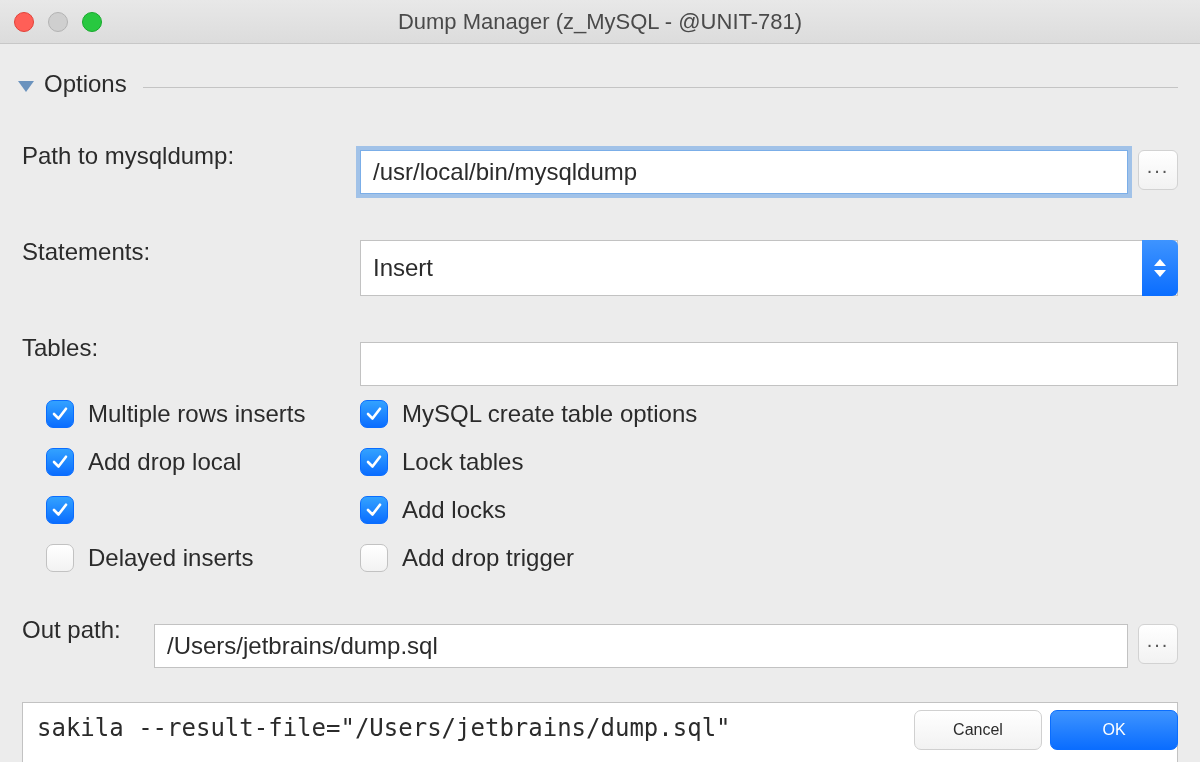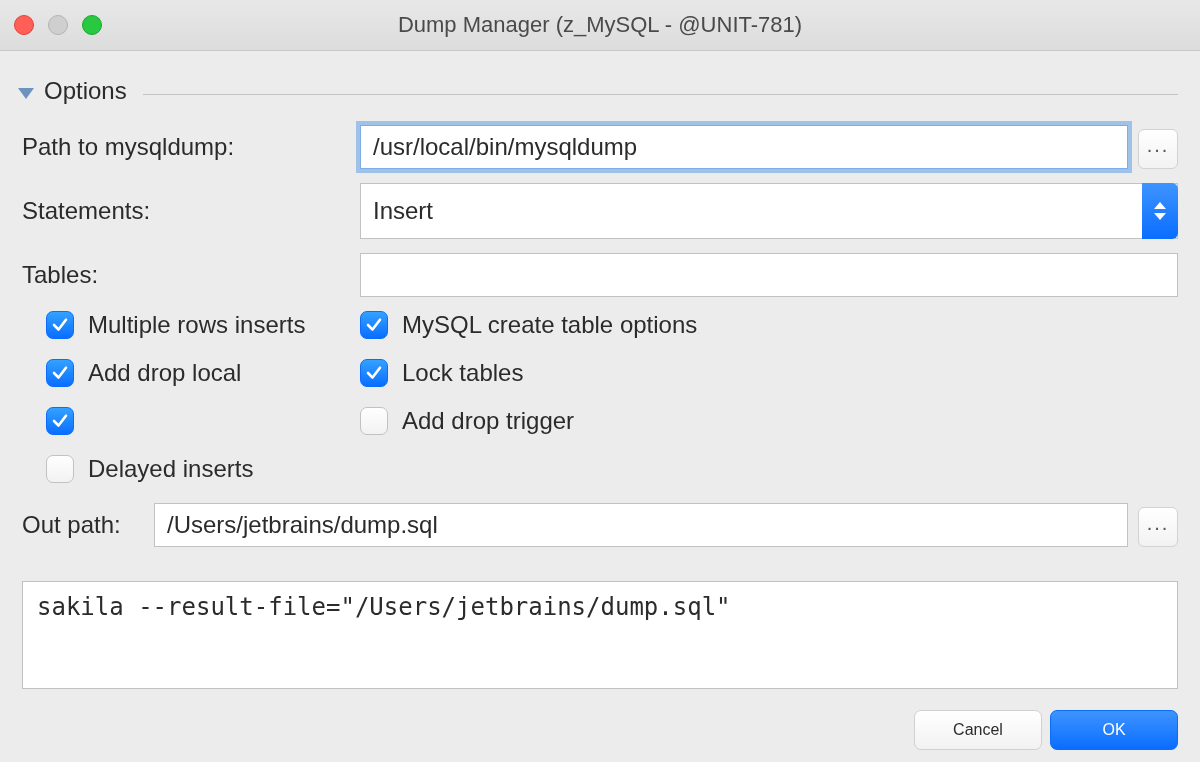--- a/index.html
+++ b/index.html
@@ -7,21 +7,21 @@
   body {
     width:1200px; height:762px;
     background:#ececec;
     font-family: -apple-system, "Helvetica Neue", Helvetica, Arial, sans-serif;
     font-size:24px;
     color:#2b2b2b;
     overflow:hidden;
   }
   
   .titlebar {
-    height:51px;
+    height:44px;
     background:linear-gradient(#e8e8e8,#dcdcdc);
     border-bottom:1px solid #c7c7c7;
     position:relative;
     display:flex;
     align-items:center;
     justify-content:center;
   }
   .traffic {
     position:absolute;
     left:14px; top:50%; transform:translateY(-50%);
@@ -77,22 +77,23 @@
   .label{
     width:338px;
     flex:0 0 338px;
     font-size:24px;
     color:#2b2b2b;
   }
   .narrow .label{ width:132px; flex:0 0 132px; }
   .field{
     flex:1;
     display:flex;
-    align-items:flex-end;
+    align-items:flex-start;
     gap:10px;
+    margin-top:32px;
   }
   .text-input{
     width:100%;
     height:44px;
     border:1px solid #c2c2c2;
     border-radius:0;
     background:#ffffff;
     padding:0 12px;
     font-size:24px;
     color:#2b2b2b;
@@ -317,20 +318,28 @@
         </div>
         <div class="chk">
           <div class="chkbox checked">
             <svg viewBox="0 0 24 24">
               <path d="M4 12 L10 18 L20 5" fill="none" stroke="#fff" stroke-width="3.5" stroke-linecap="round" stroke-linejoin="round"></path>
             </svg>
           </div>
           <div class="chk-label">Lock tables</div>
         </div>
         <div class="chk">
+          <div class="chkbox checked">
+            <svg viewBox="0 0 24 24">
+              <path d="M4 12 L10 18 L20 5" fill="none" stroke="#fff" stroke-width="3.5" stroke-linecap="round" stroke-linejoin="round"></path>
+            </svg>
+          </div>
+          <div class="chk-label">Add locks</div>
+        </div>
+        <div class="chk">
           <div class="chkbox unchecked"></div>
           <div class="chk-label">Add drop trigger</div>
         </div>
       </div>
   </div>
 
   
   <div class="form-row narrow out-row">
     <div class="label">Out path:</div>
     <div class="field">

